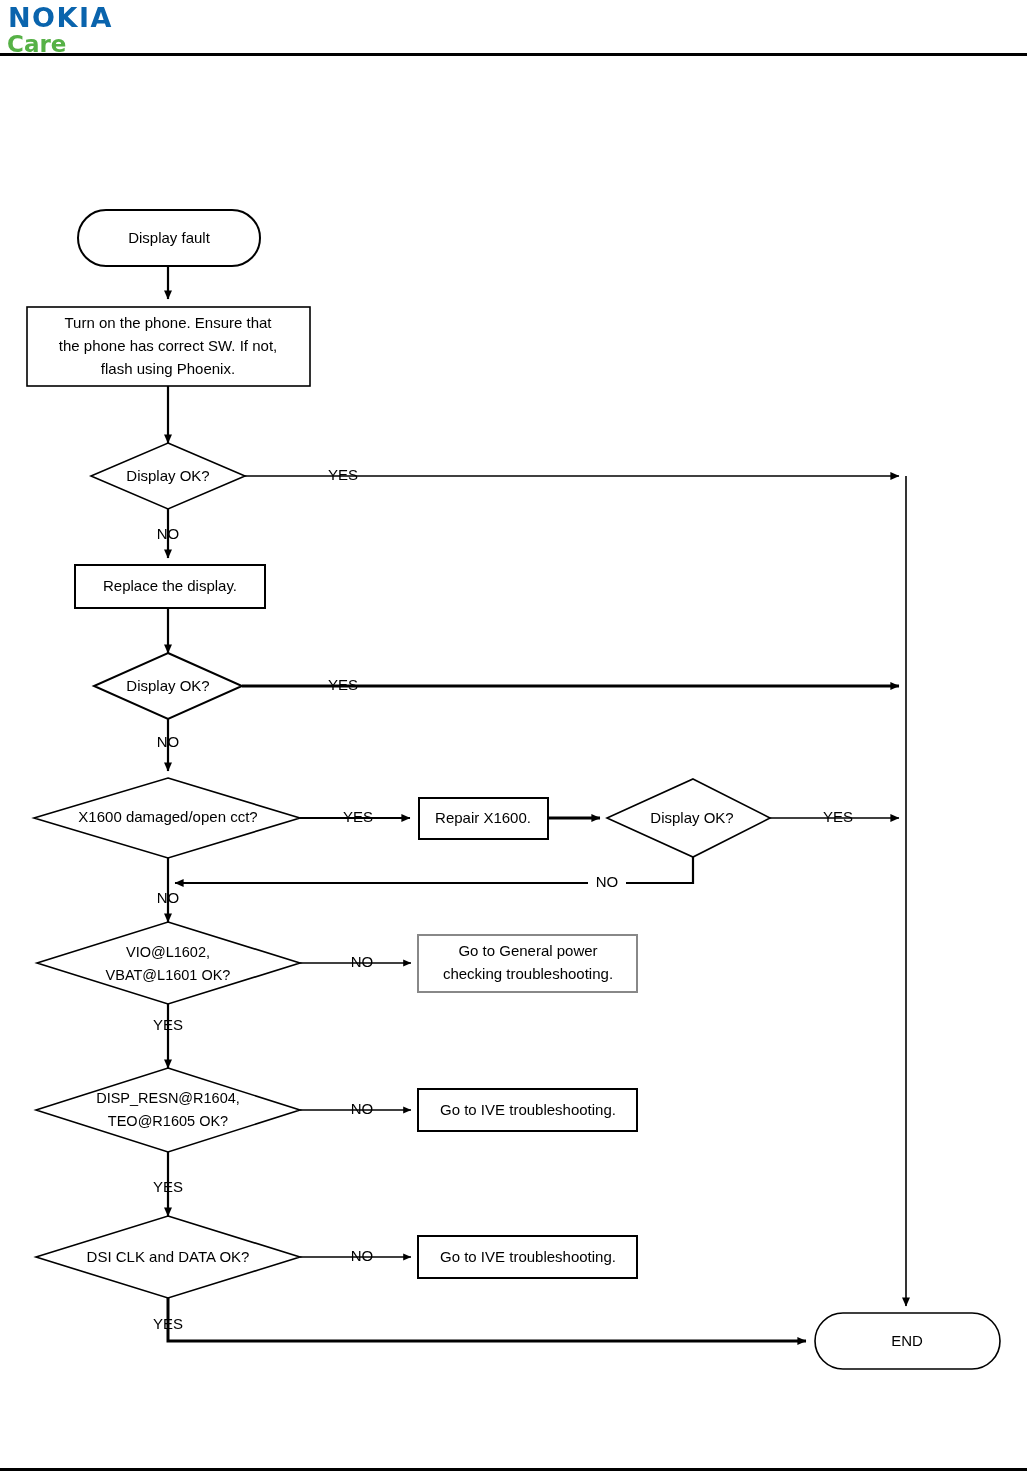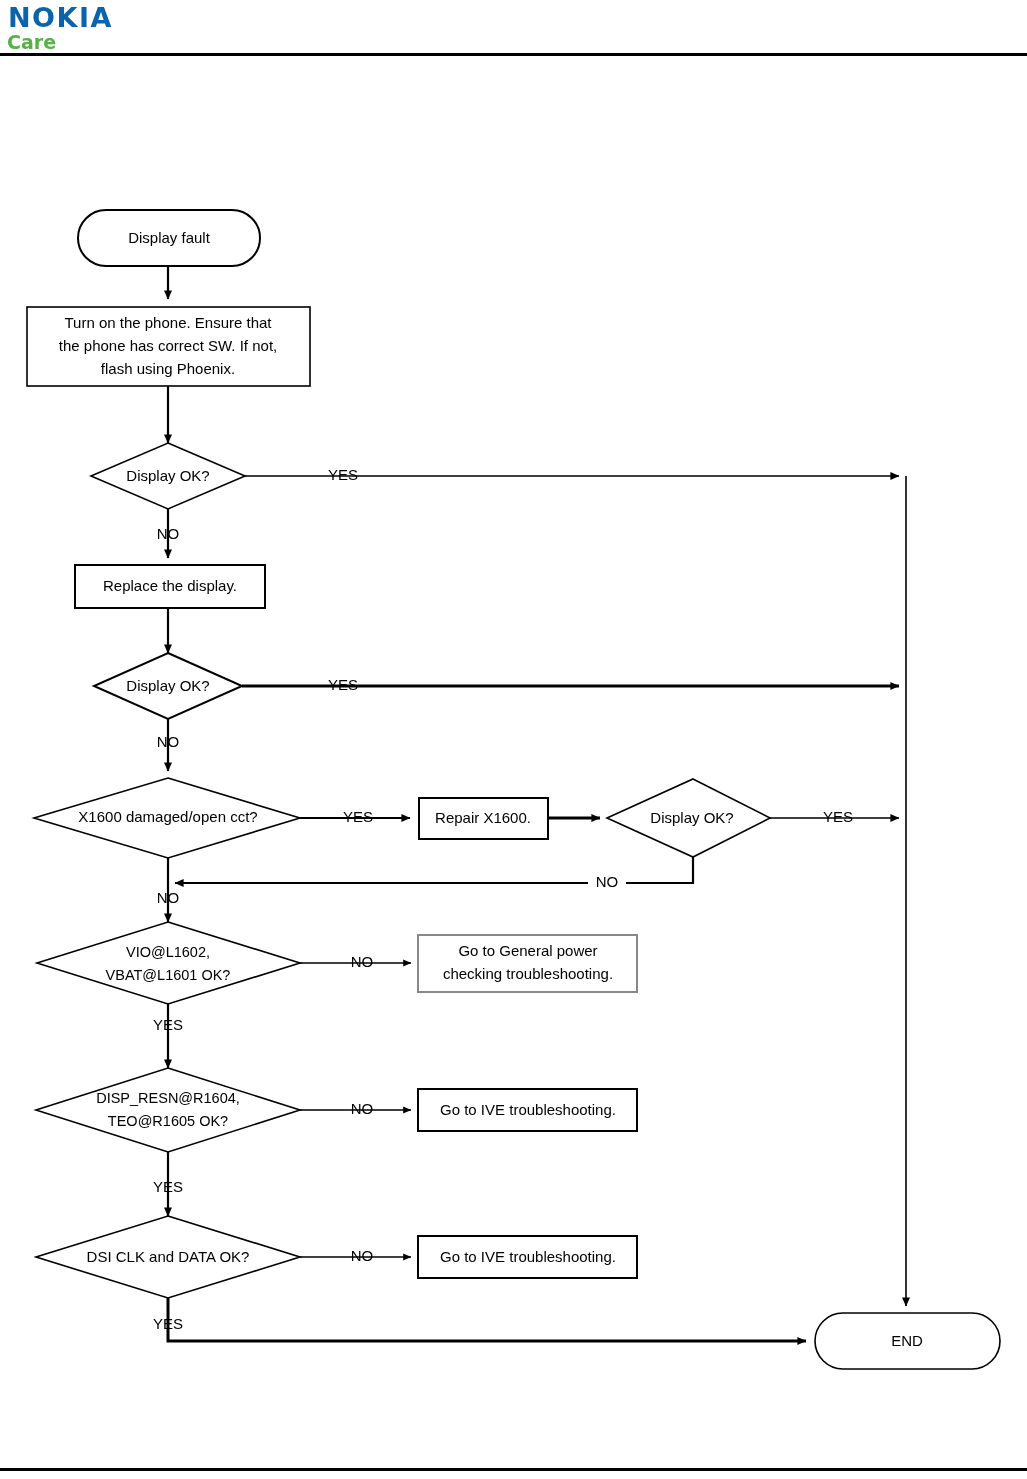--- a/index.html
+++ b/index.html
@@ -34,21 +34,21 @@
     font-family: "DejaVu Sans", sans-serif;
     font-weight: bold;
     font-size: 27px;
     letter-spacing: 1.5px;
     color: #0a64ad;
   }
   #brand .care {
     display: block;
     font-family: "DejaVu Sans", sans-serif;
     font-weight: bold;
-    font-size: 19px;
+    font-size: 23px;
     letter-spacing: 0px;
     color: #56b146;
     margin-top: 2px;
     margin-left: -1px;
   }
   #header-rule {
     position: absolute;
     left: 0px;
     top: 53px;
     width: 1027px;

